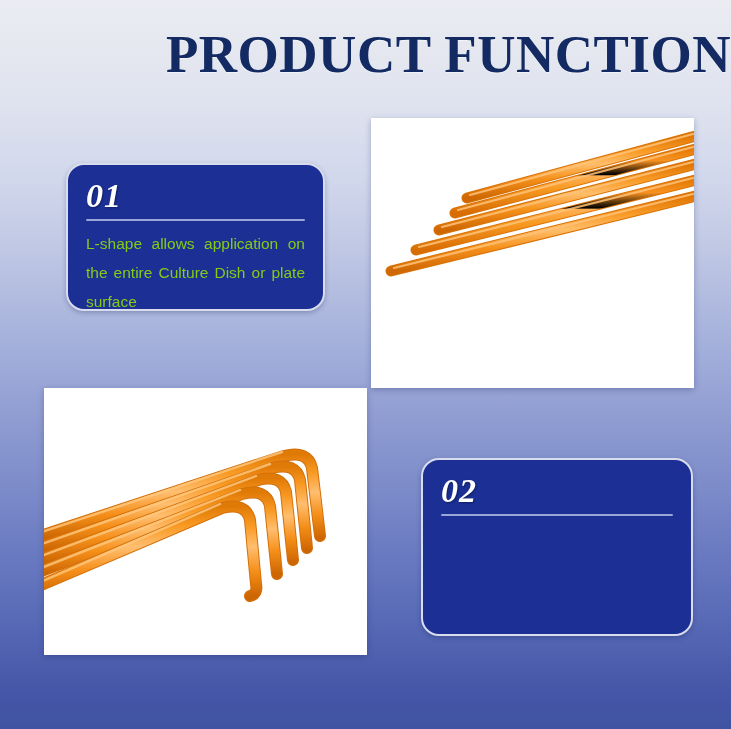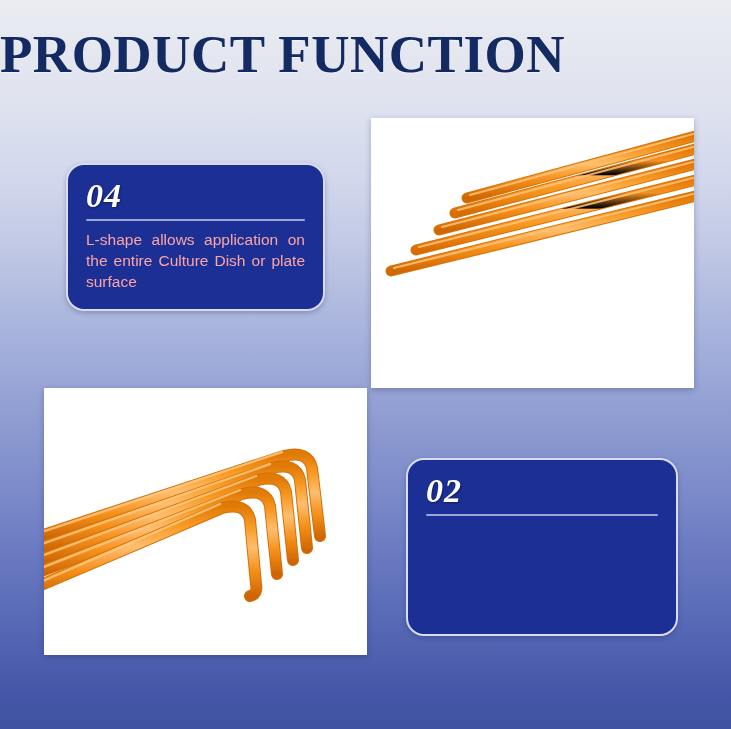--- a/index.html
+++ b/index.html
@@ -32,21 +32,21 @@
        #4053a2 100%);
     overflow: hidden;
   }
 
   
   #title {
     position: absolute;
     left: 0;
     top: 24px;
     width: 731px;
-    text-align: left;
+    text-align: right;
     font-family: "Liberation Serif", "DejaVu Serif", serif;
     font-weight: bold;
     font-size: 53px;
     letter-spacing: 0.5px;
     color: #142a63;
     text-shadow: 0 1px 1px rgba(255,255,255,0.55);
     white-space: nowrap;
   }
 
   
@@ -71,28 +71,28 @@
   }
   .card-divider {
     height: 2px;
     background: #9aa6d6;
     margin: 5px 0 8px 0;
     border-radius: 1px;
   }
   .card-text {
     font-family: "Liberation Sans", sans-serif;
     font-size: 15.5px;
-    line-height: 21px;
-    color: #fca5a5;
+    line-height: 29px;
+    color: #84cc16;
     text-align: justify;
     text-justify: inter-word;
   }
 
   #card-01 { left: 66px; top: 163px; width: 259px; height: 148px; }
-  #card-02 { left: 406px; top: 458px; width: 272px; height: 178px; }
+  #card-02 { left: 421px; top: 458px; width: 272px; height: 178px; }
 
   
   .photo {
     position: absolute;
     background: #ffffff;
     overflow: hidden;
     box-shadow: 0 2px 6px rgba(25,38,92,0.30);
   }
   #photo-top { left: 371px; top: 118px; width: 323px; height: 270px; }
   #photo-bottom { left: 44px; top: 388px; width: 323px; height: 267px; }
@@ -102,21 +102,21 @@
   
 </style>
 </head>
 <body>
 
 <div id="poster">
 
   <div id="title">PRODUCT FUNCTION</div>
 
   <div class="info-card" id="card-01">
-    <div class="card-number">04</div>
+    <div class="card-number">01</div>
     <div class="card-divider"></div>
     <div class="card-text">L-shape allows application on the entire Culture Dish or plate surface</div>
   </div>
 
   <div class="info-card" id="card-02">
     <div class="card-number">02</div>
     <div class="card-divider"></div>
   </div>
 
   <div class="photo" id="photo-top">

